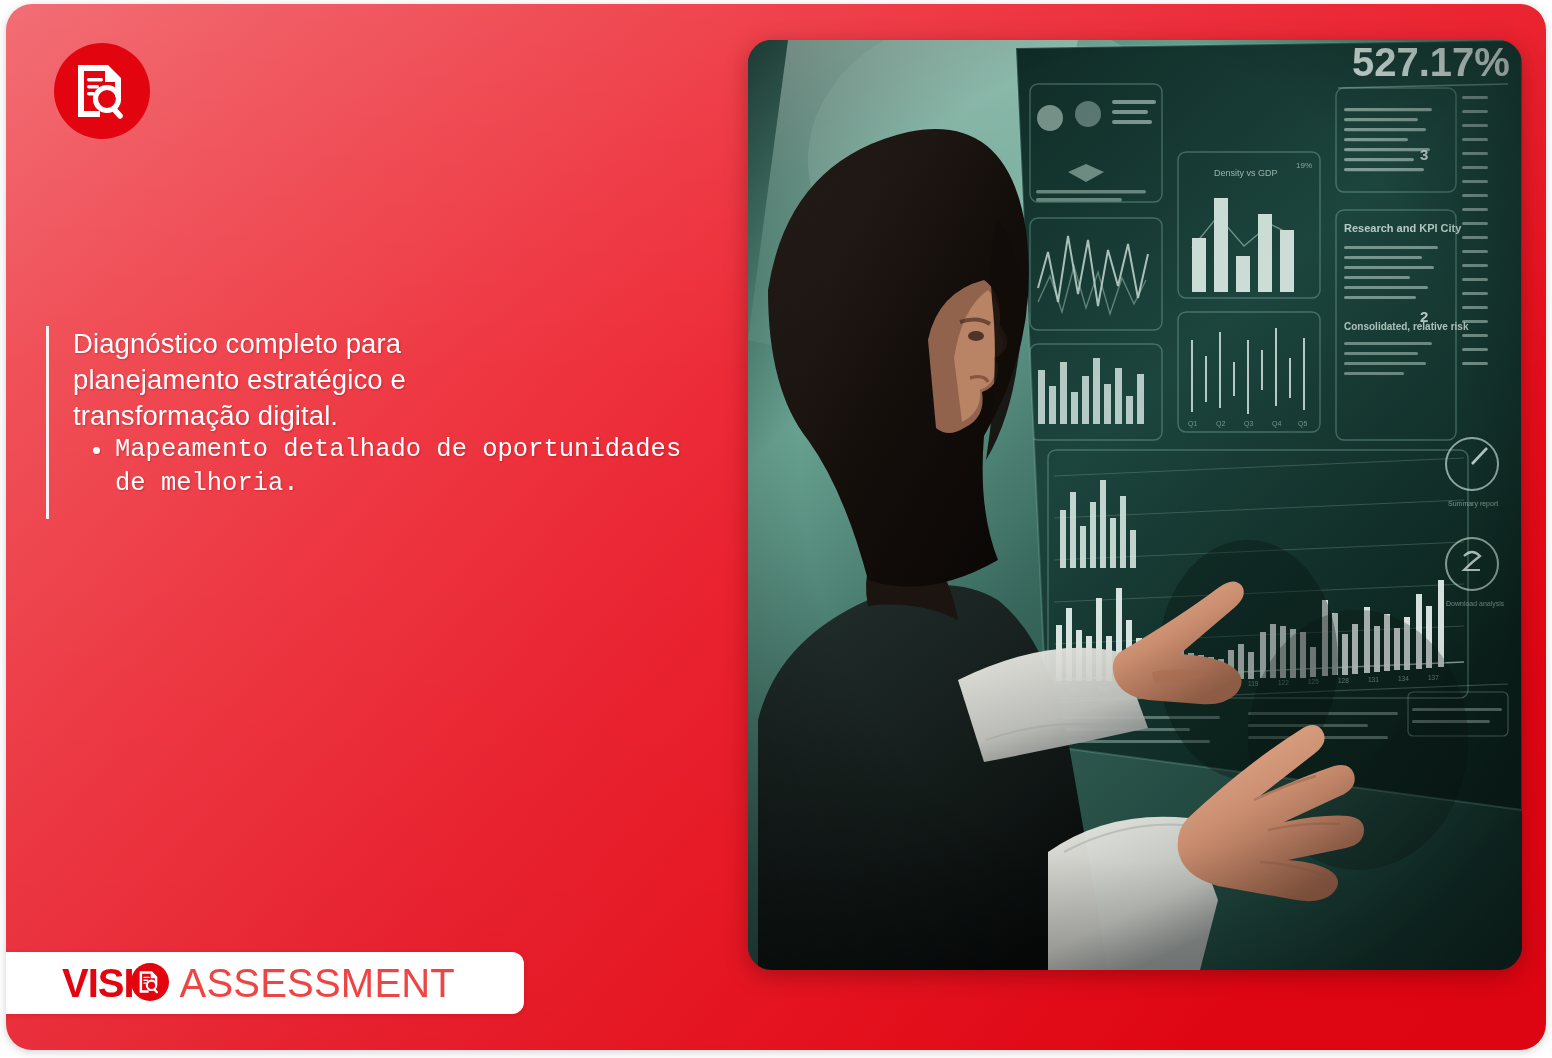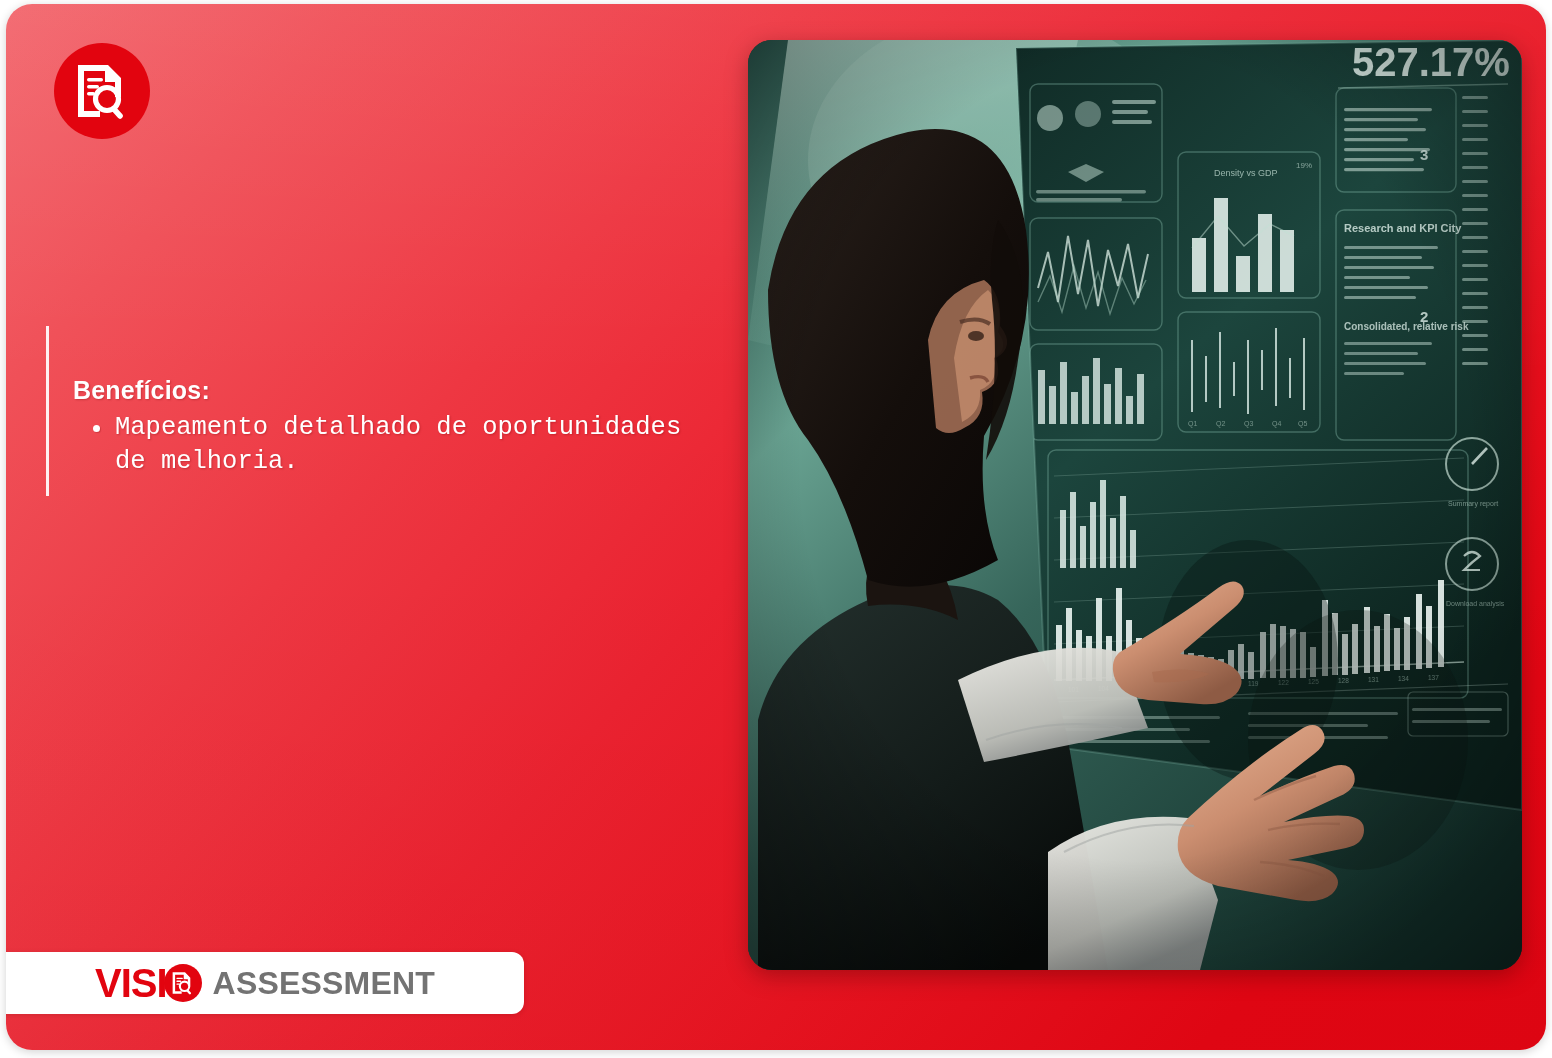--- a/index.html
+++ b/index.html
@@ -136,45 +136,45 @@
     height: 62px;
     background: #ffffff;
     border-radius: 0 12px 12px 0;
     display: flex;
     align-items: center;
     z-index: 7;
     box-shadow: 0 1px 5px rgba(90,0,5,0.18);
   }
   .logo-inner {
     display: flex;
-    align-items: center;
-    margin-left: 119px;
+    align-items: flex-start;
+    margin-left: 86px;
   }
   .visio-text {
     font-size: 40px;
     font-weight: 800;
     color: #E2040F;
     letter-spacing: -1px;
     font-family: "Liberation Sans", sans-serif;
     line-height: 1;
   }
   .visio-mark {
     width: 38px;
     height: 38px;
     border-radius: 50%;
     background: #E2040F;
     display: flex;
     align-items: center;
     justify-content: center;
     margin: 0 1px 0 -3px;
   }
   .assessment-text {
-    font-size: 32px;
-    font-weight: 700;
-    color: #737373;
+    font-size: 40px;
+    font-weight: 400;
+    color: #ef4444;
     letter-spacing: 0.2px;
     margin-left: 10px;
     line-height: 1;
   }
 
   
   .photo {
     position: absolute;
     left: 742px;
     top: 36px;
@@ -203,21 +203,21 @@
           <rect x="13" y="16" width="16" height="3.4" rx="1.7" fill="#ffffff"></rect>
           <rect x="13" y="23" width="12" height="3.4" rx="1.7" fill="#ffffff"></rect>
           <rect x="13" y="30" width="8" height="3.4" rx="1.7" fill="#ffffff"></rect>
           <circle cx="33" cy="37" r="11.5" fill="none" stroke="#ffffff" stroke-width="5.2"></circle>
           <rect x="40.5" y="44" width="5.6" height="14" rx="2.8" fill="#ffffff" transform="rotate(-42 43 51)"></rect>
         </svg>
       </span>
     </div>
 
     <div class="copy-block">
-      <div class="benefits-title">Benefícios:</div>
+      <p class="lead">Diagnóstico completo para planejamento estratégico e transformação digital.</p>
       <ul class="benefits-list">
         <li>Mapeamento detalhado de oportunidades de melhoria.</li>
       </ul>
       <div class="rule-tail"></div>
     </div>
 
     <div class="logo-bar">
       <div class="logo-inner">
         <span class="visio-text">VISI</span>
         <span class="visio-mark">

